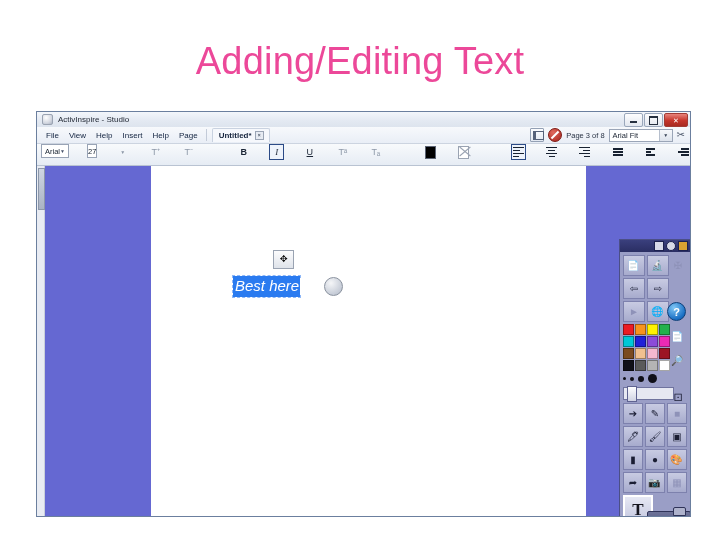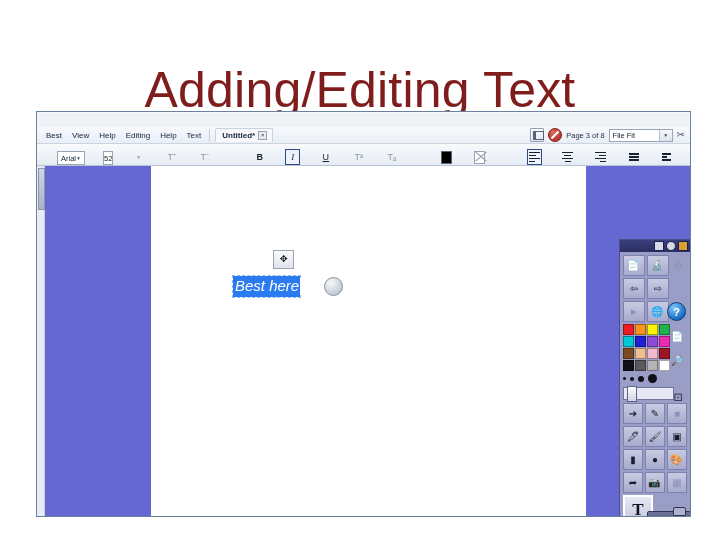--- a/index.html
+++ b/index.html
@@ -6,23 +6,22 @@
   body{
     width:720px;height:540px;background:#ffffff;overflow:hidden;
     font-family:"Liberation Sans", sans-serif;
     -webkit-font-smoothing:antialiased;
   }
   .slide{position:relative;width:720px;height:540px;}
 
   
   .slide-title{
     position:absolute;left:0;top:40px;width:720px;text-align:center;
-    font-size:50px;color:#7f1d1d;font-weight:400;letter-spacing:.2px;
+    font-size:38px;color:#ec4899;font-weight:400;letter-spacing:.2px;
     font-family:"Liberation Sans", sans-serif;
-    margin-top:21px;
   }
 
   
   .win{
     position:absolute;left:36px;top:111px;width:655px;height:406px;
     border:1px solid #6b7f9e;background:#eef1f6;box-sizing:border-box;
     box-shadow:0 0 0 1px rgba(255,255,255,.5) inset;
     overflow:hidden;
   }
   .win-inner{position:absolute;inset:0;}
@@ -107,21 +106,21 @@
     background:linear-gradient(#f6f8fb,#dde3ec);
     display:flex;align-items:center;justify-content:center;font-size:5px;color:#3a4658;
   }
   .scissors{font-size:10px;color:#4b5669;line-height:1;}
 
   
   .fmtbar{
     position:absolute;left:0;top:32px;right:0;height:22px;
     background:linear-gradient(#f8fafc,#e6ecf4);
     border-bottom:1px solid #b9c3d2;
-    display:flex;align-items:flex-end;padding-left:20px;box-sizing:border-box;gap:18px;
+    display:flex;align-items:flex-start;padding-left:4px;box-sizing:border-box;gap:18px;
   }
   .fontbox{
     width:140px;height:14px;border:1px solid #98a3b5;background:#fff;
     display:flex;align-items:center;font-size:7.5px;color:#15202e;
     padding-left:3px;box-sizing:border-box;
   }
   .fontbox .arrow{margin-left:auto;font-size:5px;color:#47536a;padding-right:3px;}
   .sizebox{
     width:22px;height:14px;border:1px solid #98a3b5;background:#fff;
     display:flex;align-items:center;justify-content:center;
@@ -249,51 +248,64 @@
 </head>
 <body>
 
 <div class="slide">
 
   <div class="slide-title">Adding/Editing Text</div>
 
   <div class="win">
     <div class="win-inner">
 
+      <div class="titlebar">
+        <div class="app-ico"></div>
+        <div class="app-title">ActivInspire - Studio</div>
+        <div class="winbtns">
+          <div class="wb">
+              <span class="bar"></span>
+            </div>
+          <div class="wb">
+              <span class="sq"></span>
+            </div>
+          <div class="wb close">✕</div>
+        </div>
+      </div>
 
       <div class="menubar">
-        <div class="menu-item">Best</div>
+        <div class="menu-item">File</div>
         <div class="menu-item">View</div>
         <div class="menu-item">Help</div>
-        <div class="menu-item">Editing</div>
+        <div class="menu-item">Insert</div>
         <div class="menu-item">Help</div>
-        <div class="menu-item">Text</div>
+        <div class="menu-item">Page</div>
         <div class="tabsep"></div>
         <div class="doctab">
           <span>Untitled*</span>
           <span class="tab-x">×</span>
         </div>
         <div class="mb-right">
           <div class="mini-btn"></div>
           <div class="noent"></div>
           <div class="pagelbl">Page 3 of 8</div>
           <div class="fitsel">
-            <span>File Fit</span>
+            <span>Arial Fit</span>
             <span class="arrow">▼</span>
           </div>
           <div class="scissors">✂</div>
         </div>
       </div>
 
       <div class="fmtbar">
         <div class="fontbox">
           <span>Arial</span>
           <span class="arrow">▼</span>
         </div>
-        <div class="sizebox">52</div>
+        <div class="sizebox">27</div>
         <div class="tbtn gray" style="font-size:5px;">▼</div>
         <div class="tbtn gray">T⁺</div>
         <div class="tbtn gray">T⁻</div>
         <div class="vsep"></div>
         <div class="tbtn" style="font-weight:bold;">B</div>
         <div class="tbtn sel" style="font-style:italic;font-family:'Liberation Serif',serif;">I</div>
         <div class="tbtn" style="text-decoration:underline;">U</div>
         <div class="tbtn gray">Tᵃ</div>
         <div class="tbtn gray">Tₐ</div>
         <div class="vsep"></div>

